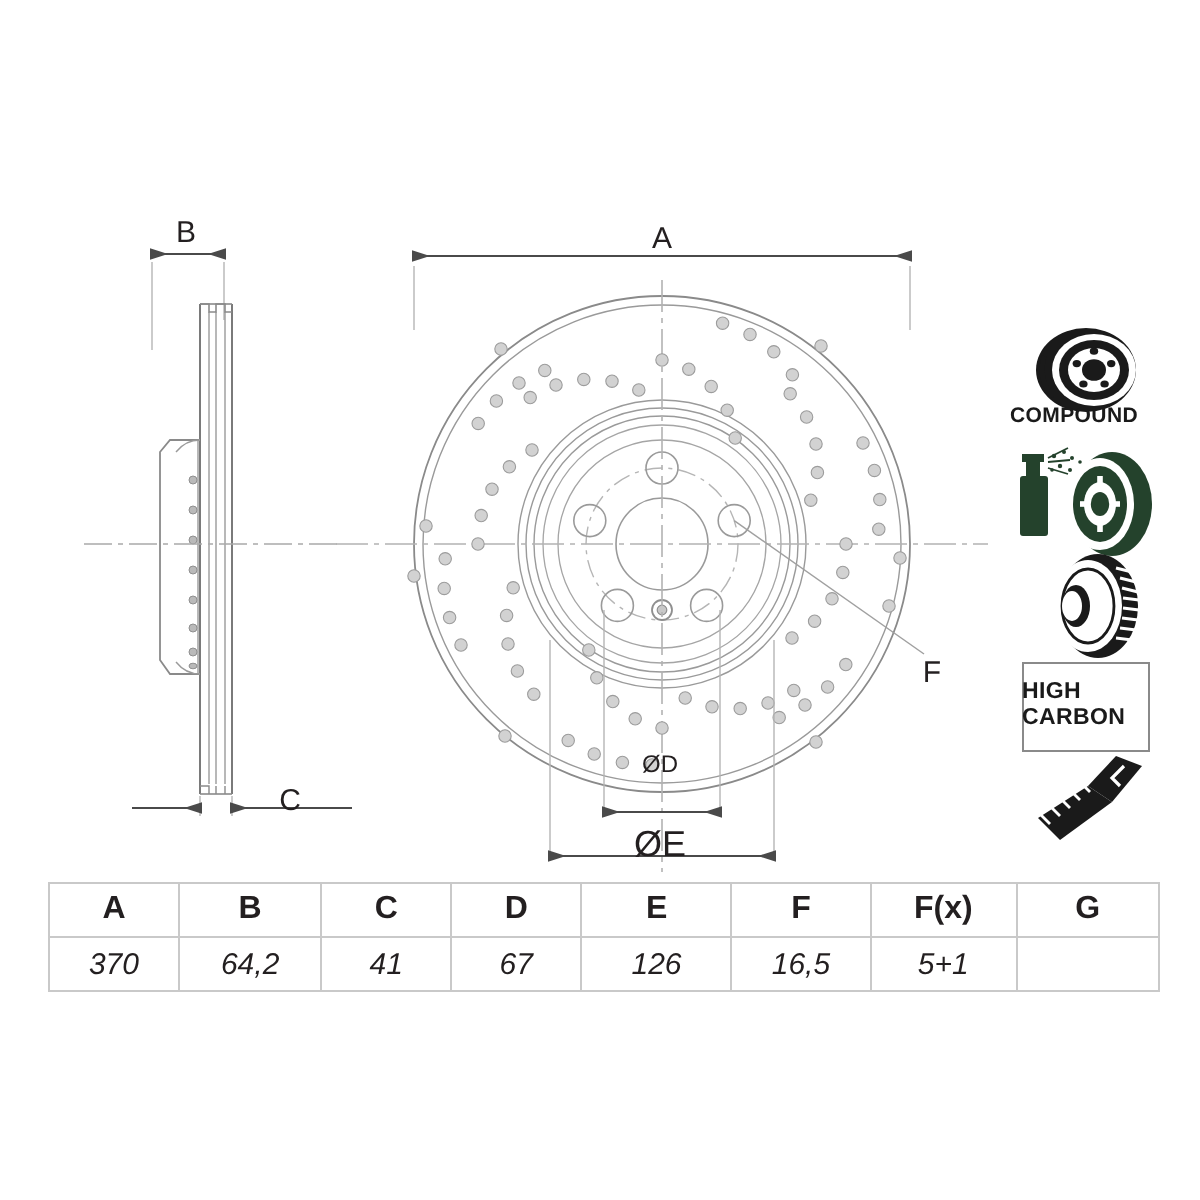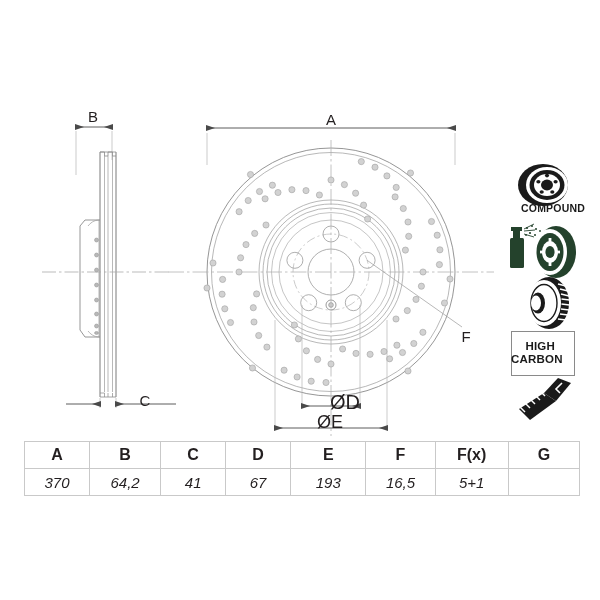--- a/index.html
+++ b/index.html
@@ -50,21 +50,21 @@
     font-weight: normal;
     font-size: 15px;
     font-style: italic;
   }
   
   .badge-text {
     position: absolute;
     font-weight: bold;
     color: #1a1a1a;
     letter-spacing: 0.2px;
-    text-align: right;
+    text-align: left;
     line-height: 1.12;
   }
   #compound-label {
     left: 505px;
     top: 203px;
     width: 80px;
     font-size: 10.5px;
   }
   #high-carbon-box {
     position: absolute;
@@ -86,21 +86,21 @@
   .dim-label {
     position: absolute;
     color: #231f20;
     font-size: 15px;
     text-align: center;
   }
   #label-A { left: 306px; top: 111px; width: 50px; }
   #label-B { left: 78px;  top: 108px; width: 30px; }
   #label-C { left: 132px; top: 392px; width: 26px; }
   #label-F { left: 455px; top: 328px; width: 22px; }
-  #label-D { left: 300px; top: 391px; width: 60px; font-size: 20px; text-align: right; }
+  #label-D { left: 300px; top: 375px; width: 60px; font-size: 12px; }
   #label-E { left: 300px; top: 412px; width: 60px; font-size: 18px; }
 </style>
 </head>
 <body>
 
 <div id="stage">
 
   <svg id="drawing" viewBox="0 0 600 600">
     <defs>
       <marker id="arrIn" markerWidth="9" markerHeight="7" refX="8" refY="3.5" orient="auto" markerUnits="userSpaceOnUse">
@@ -405,21 +405,21 @@
           <td style="width: 72px;">E</td>
           <td style="width: 66px;">F</td>
           <td style="width: 70px; margin-top: 44px;">F(x)</td>
           <td style="width: 68px;">G</td>
         </tr>
       <tr class="vals" id="val-row">
           <td>370</td>
           <td>64,2</td>
           <td>41</td>
           <td>67</td>
-          <td>193</td>
+          <td>126</td>
           <td>16,5</td>
           <td>5+1</td>
           <td></td>
         </tr>
     </tbody>
   </table>
 
 </div>
 
 </body></html>

